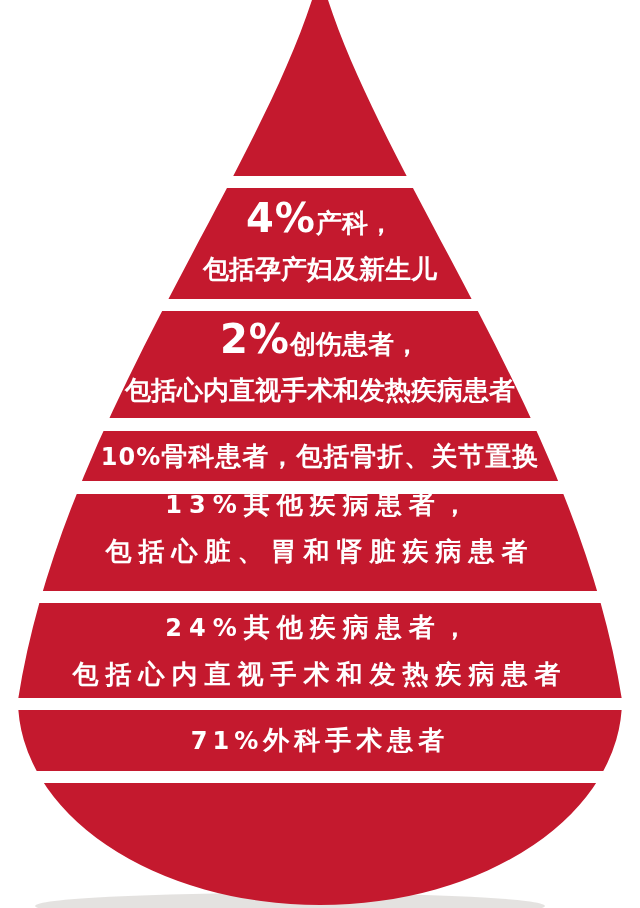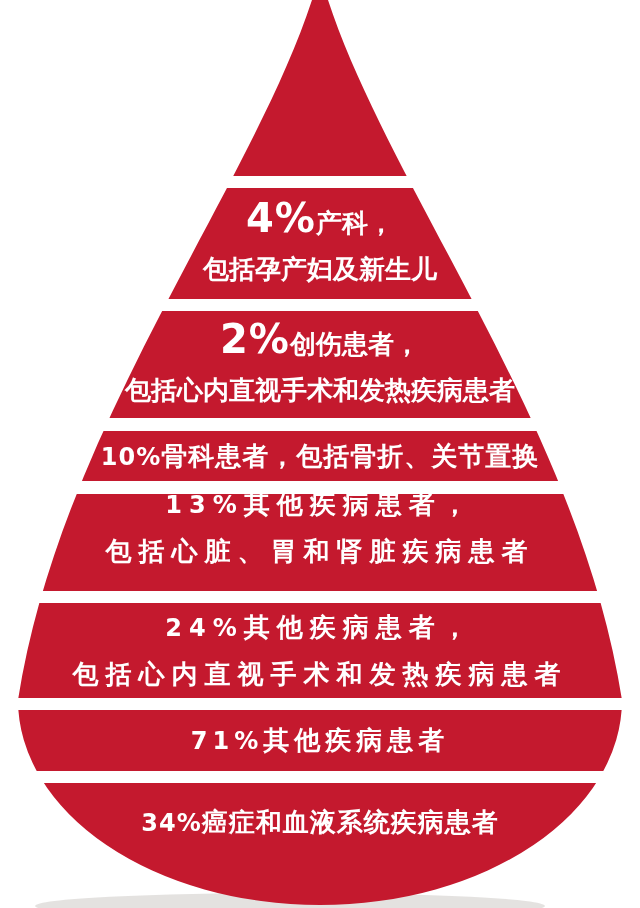--- a/index.html
+++ b/index.html
@@ -92,23 +92,18 @@
 
   <div class="seg sp7" style="top:603px;height:95px">
     <div class="l1">
       <span class="pct-md">24%</span><span>其他疾病患者，</span>
     </div>
     <div class="l2">包括心内直视手术和发热疾病患者</div>
   </div>
 
   <div class="seg sp5" style="top:710px;height:61px">
     <div class="l1">
-      <span class="pct-md">71%</span><span>其他疾病患者</span>
+      <span class="pct-md">71%</span><span>外科手术患者</span>
     </div>
   </div>
 
-  <div class="seg sp1" style="top:783px;height:78px">
-    <div class="l1">
-      <span class="pct-md">34%</span><span>癌症和血液系统疾病患者</span>
-    </div>
-  </div>
 
 </div>
 
 </body></html>

